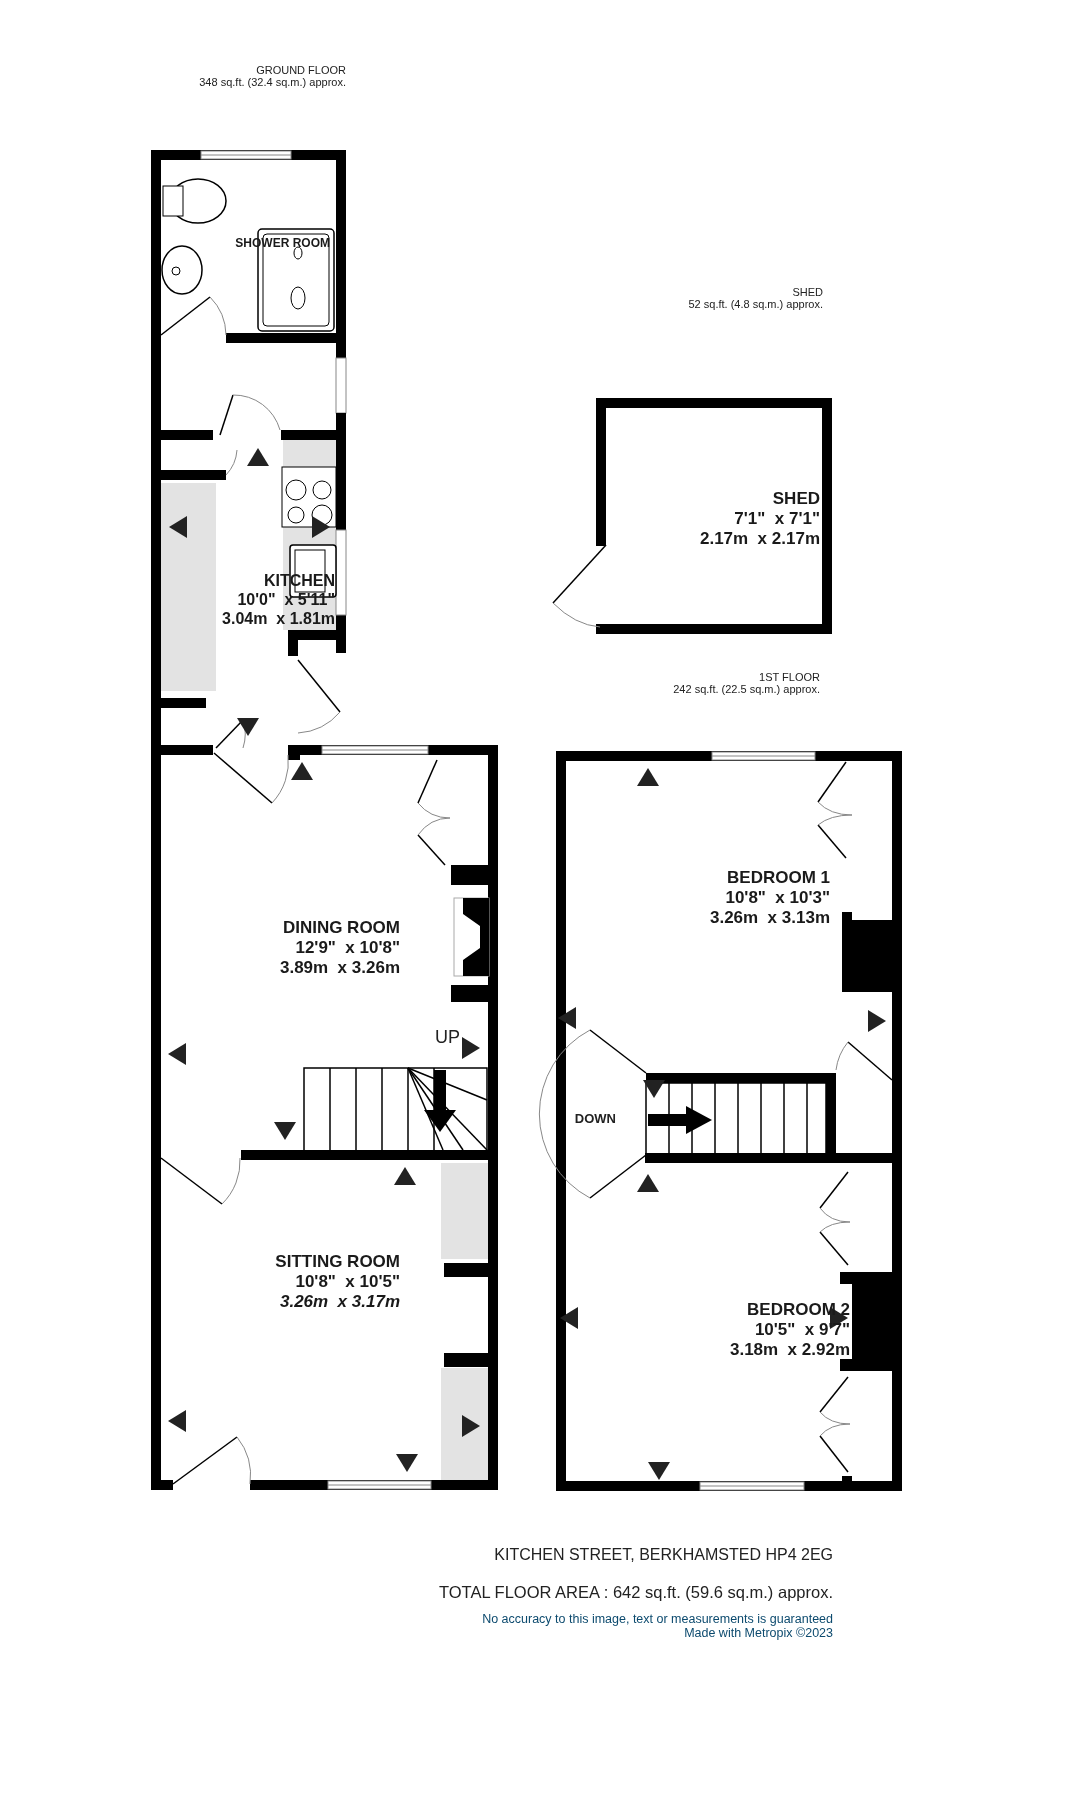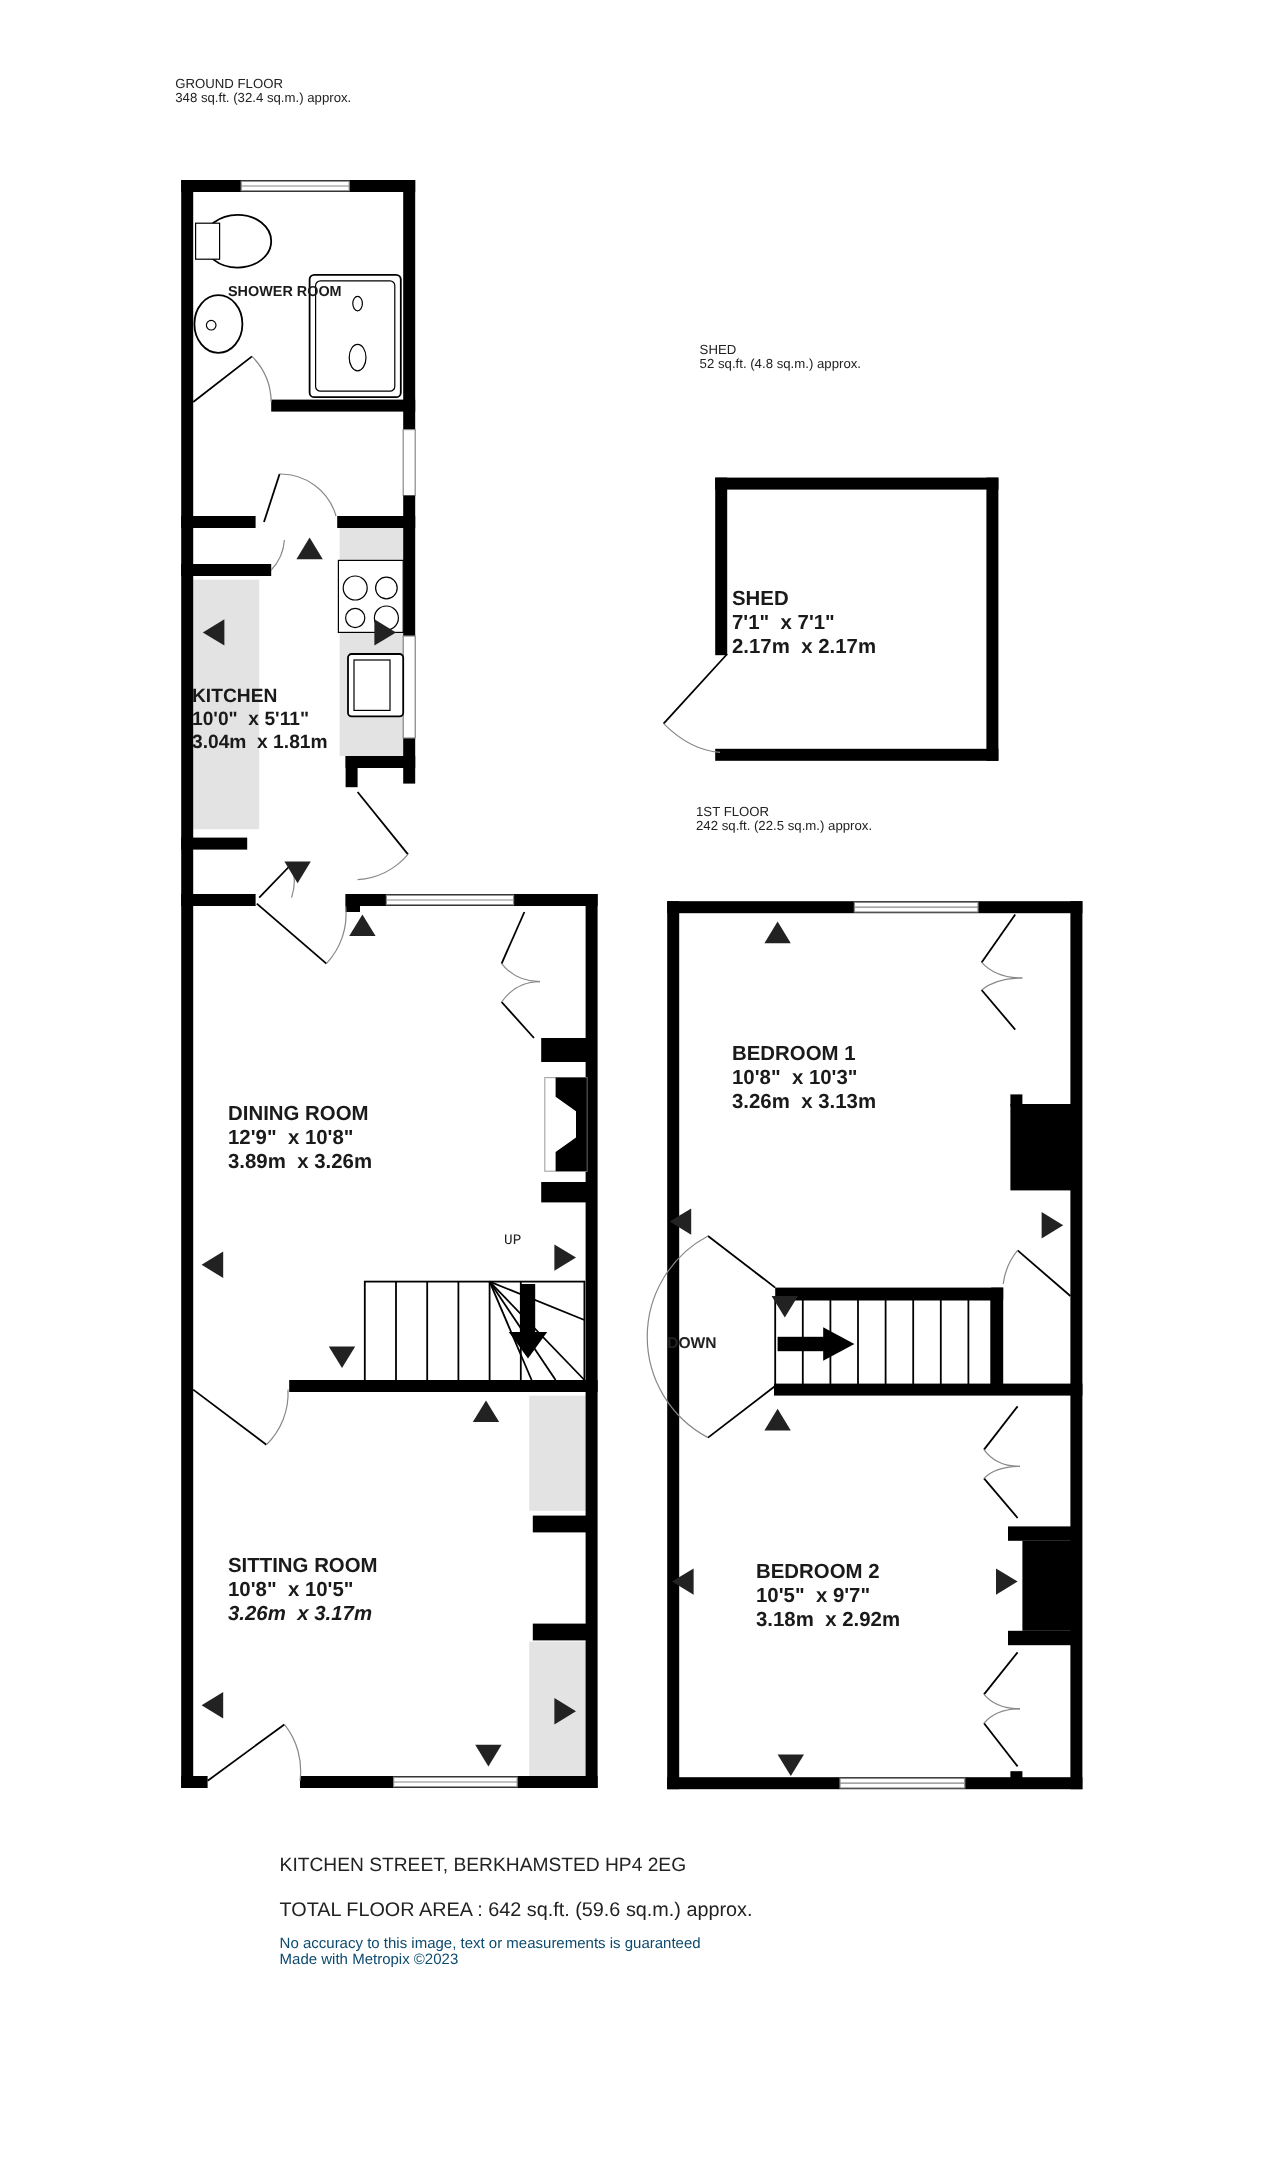--- a/index.html
+++ b/index.html
@@ -1,19 +1,19 @@
 <!DOCTYPE html>
 <html><head>
 <meta charset="utf-8">
 <style>
   html, body { margin:0; padding:0; background:#ffffff; }
   body { width:1066px; height:1800px; position:relative; overflow:hidden;
          font-family:"Liberation Sans", sans-serif; color:#222; }
   svg { position:absolute; left:0; top:0; }
-  .lbl { position:absolute; text-align:left; font-family:"Liberation Sans", sans-serif; }
+  .lbl { position:absolute; text-align:right; font-family:"Liberation Sans", sans-serif; }
   .floor-title { font-size:11px; line-height:12px; color:#222; }
   .room { font-weight:bold; font-size:17px; line-height:20px; color:#1a1a1a; }
   .room-small { font-weight:bold; font-size:12px; color:#1a1a1a; }
   .tiny { font-size:12px; color:#222; }
   .footer { font-size:16px; color:#222; }
   .footer-s { font-size:12.5px; line-height:14px; color:#0c4a6e; }
 </style>
 </head>
 <body>
 
@@ -237,23 +237,23 @@
   <div style="white-space:pre;">10'0"  x 5'11"</div>
   <div style="white-space:pre;">3.04m  x 1.81m</div>
 </div>
 
 <div class="lbl room" style="left:190px; top:918px; width:210px;">
   <div>DINING ROOM</div>
   <div style="white-space:pre;">12'9"  x 10'8"</div>
   <div style="white-space:pre;">3.89m  x 3.26m</div>
 </div>
 
-<div class="lbl tiny" style="left:420px; top:1027px; width:40px; font-size:12px;font-family:Liberation Mono, monospace;">UP</div>
-
-<div class="lbl room" style="left:190px; top:1295px; width:210px;">
+<div class="lbl tiny" style="left:420px; top:1027px; width:40px; font-size:18px;">UP</div>
+
+<div class="lbl room" style="left:190px; top:1252px; width:210px;">
   <div>SITTING ROOM</div>
   <div style="white-space:pre;">10'8"  x 10'5"</div>
   <div style="white-space:pre;font-style:italic;">3.26m  x 3.17m</div>
 </div>
 
 <div class="lbl floor-title" style="left:583px; top:286px; width:240px;">
   <div>SHED</div>
   <div>52 sq.ft. (4.8 sq.m.) approx.</div>
 </div>
 

